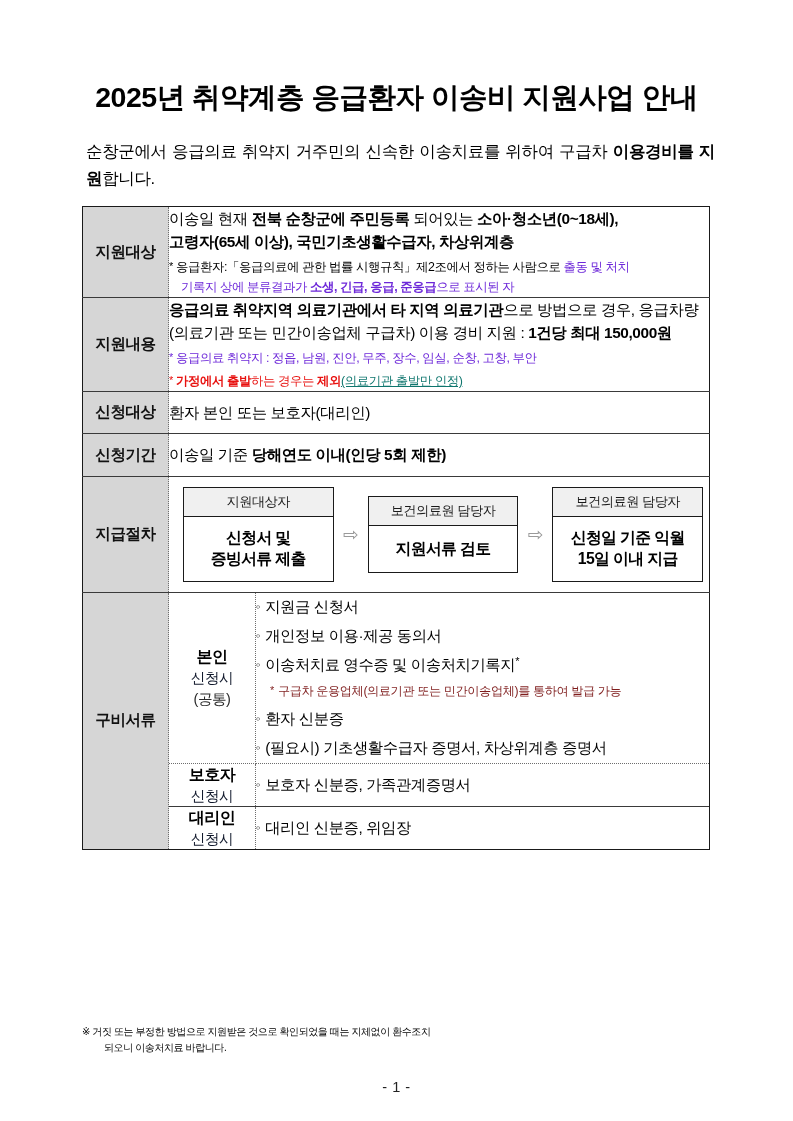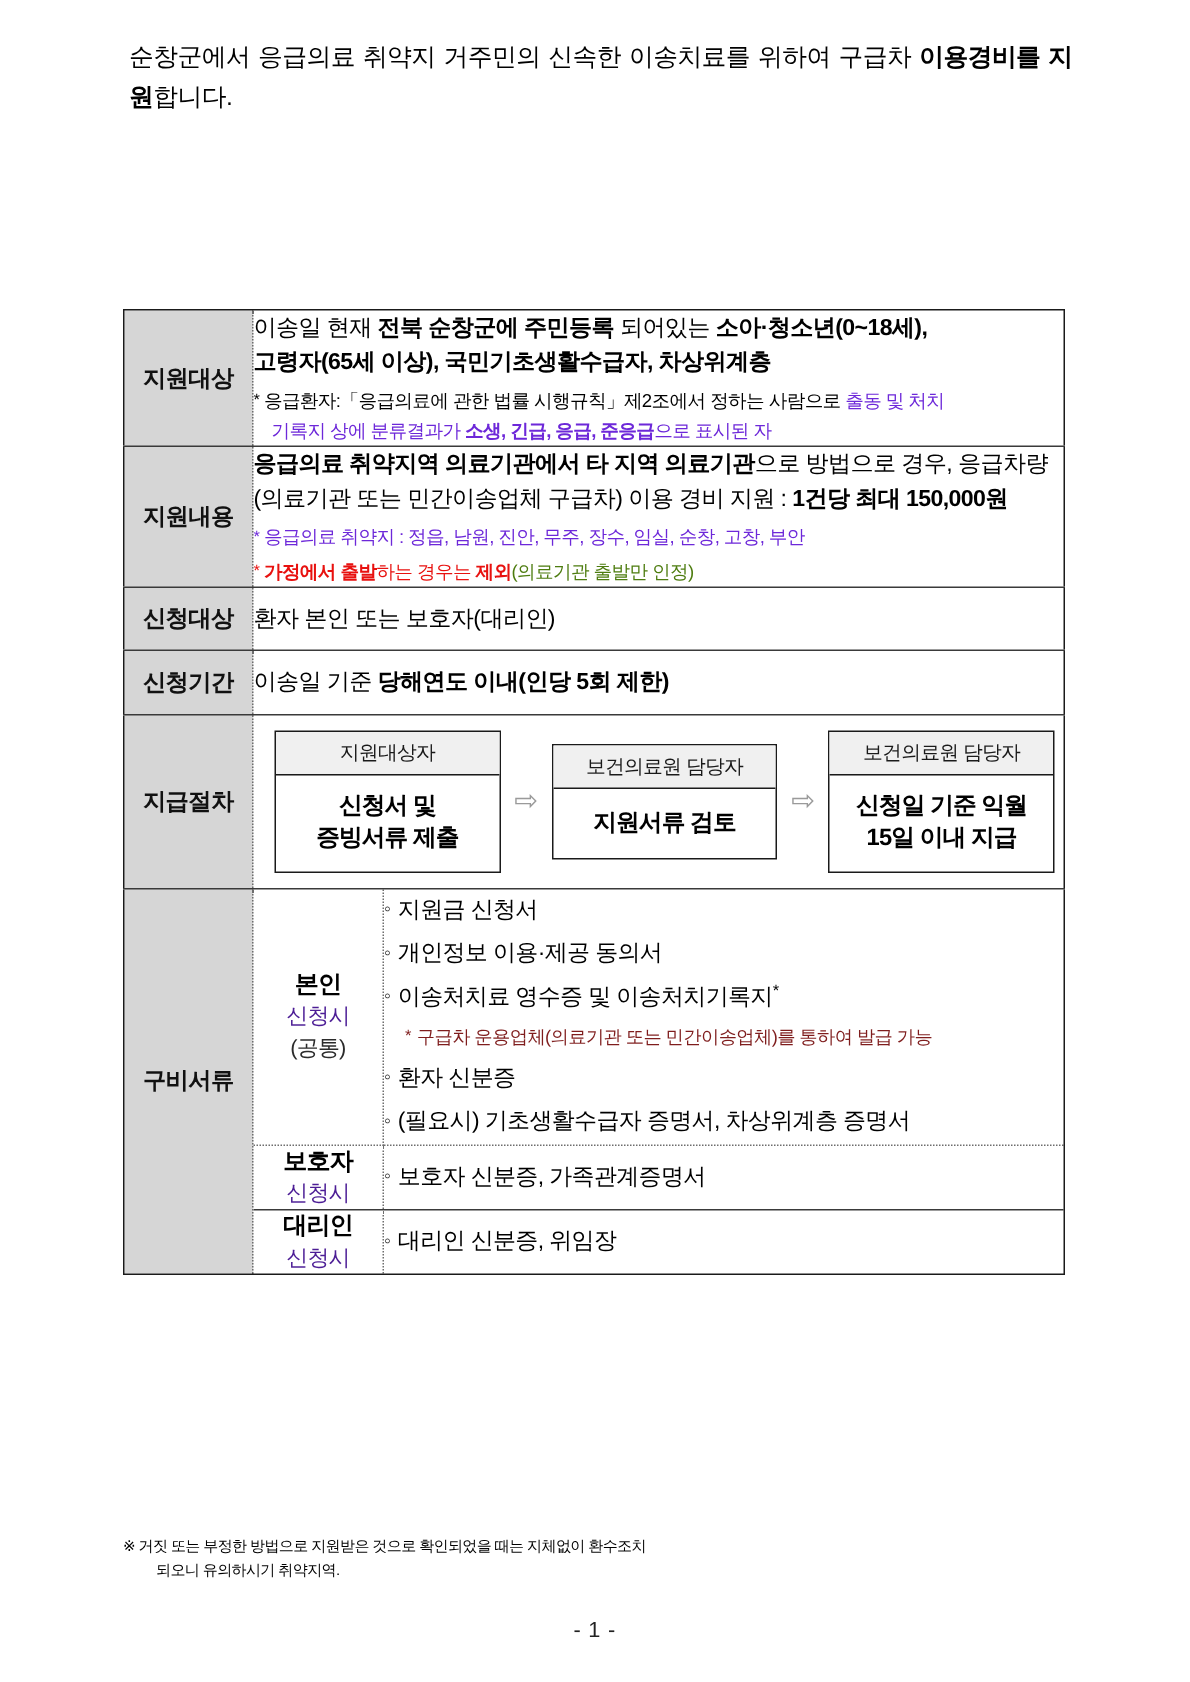--- a/index.html
+++ b/index.html
@@ -78,21 +78,21 @@
     font-size: 15.4px;
     line-height: 1.52;
     letter-spacing: -0.4px;
     background: #ffffff;
   }
   td.content.tight { padding-top: 9px; padding-bottom: 9px; }
 
   .b  { font-weight: bold; }
   .blue { color: #6d28d9; }
   .red  { color: #e8110f; }
-  .red-lite { color: #4d7c0f; }
+  .red-lite { color: #0f766e; text-decoration: underline; }
 
   .note {
     font-size: 12.4px;
     line-height: 1.62;
     letter-spacing: -0.4px;
     margin-top: 3px;
   }
   .note .star { font-size: 11px; vertical-align: 1px; }
 
   
@@ -152,21 +152,21 @@
     width: 86px;
     text-align: center;
     border-right: 1.5px dotted #6e6e6e;
     font-size: 14.6px;
     line-height: 1.38;
     letter-spacing: -0.5px;
     background: #ffffff;
     padding: 6px 0;
   }
   td.sublbl .s1 { font-weight: bold; font-size: 16px; display:block; }
-  td.sublbl .s2 { display:block; color:#4c1d95; }
+  td.sublbl .s2 { display:block; color:#0f172a; }
   td.sublbl .s3 { display:block; color:#2b2b2b; }
   td.doclist {
     padding: 8px 8px 8px 13px;
     font-size: 15.3px;
     line-height: 1.58;
     letter-spacing: -0.4px;
   }
   .docs .rowsep-in { border-bottom: 1.3px dotted #6e6e6e; }
   .docs .rowsep-solid { border-bottom: 1.4px solid #3a3a3a; }
   .bullet-row { display: block; padding: 2.5px 0; }
@@ -202,20 +202,21 @@
     font-size: 14.5px;
     color: #222;
     letter-spacing: 0.5px;
   }
 </style>
 </head>
 <body>
 
 <div class="page">
 
+  <h1 class="doc-title">2025년 취약계층 응급환자 이송비 지원사업 안내</h1>
 
   <p class="intro">
     <span>순창군에서 응급의료 취약지 거주민의 신속한 이송치료를 위하여 구급차 </span><span class="b">이용경비를 지원</span><span>합니다.</span>
   </p>
 
   <table class="main-table">
     <tbody>
 
       <tr class="rowsep">
         <td class="lbl">지원대상</td>
@@ -345,18 +346,18 @@
             </tbody>
           </table>
         </td>
       </tr>
 
     </tbody>
   </table>
 
   <div class="footer-note">
     <span>※ 거짓 또는 부정한 방법으로 지원받은 것으로 확인되었을 때는 지체없이 환수조치</span>
-    <span class="l2">되오니 유의하시기 취약지역.</span>
+    <span class="l2">되오니 이송처치료 바랍니다.</span>
   </div>
 
   <div class="page-num">- 1 -</div>
 
 </div>
 
 </body></html>

